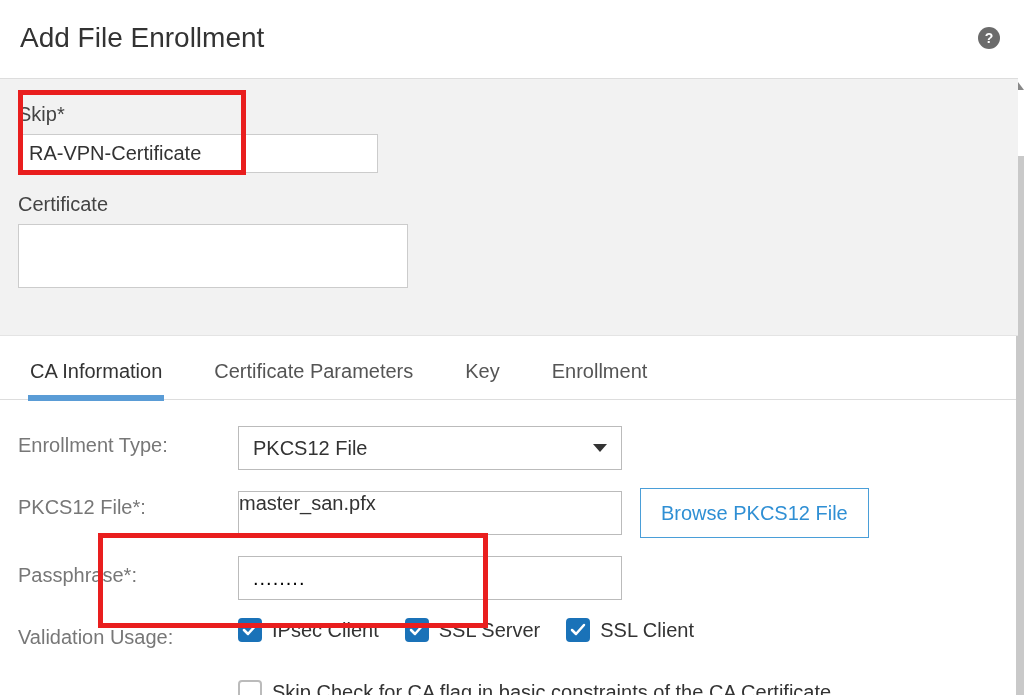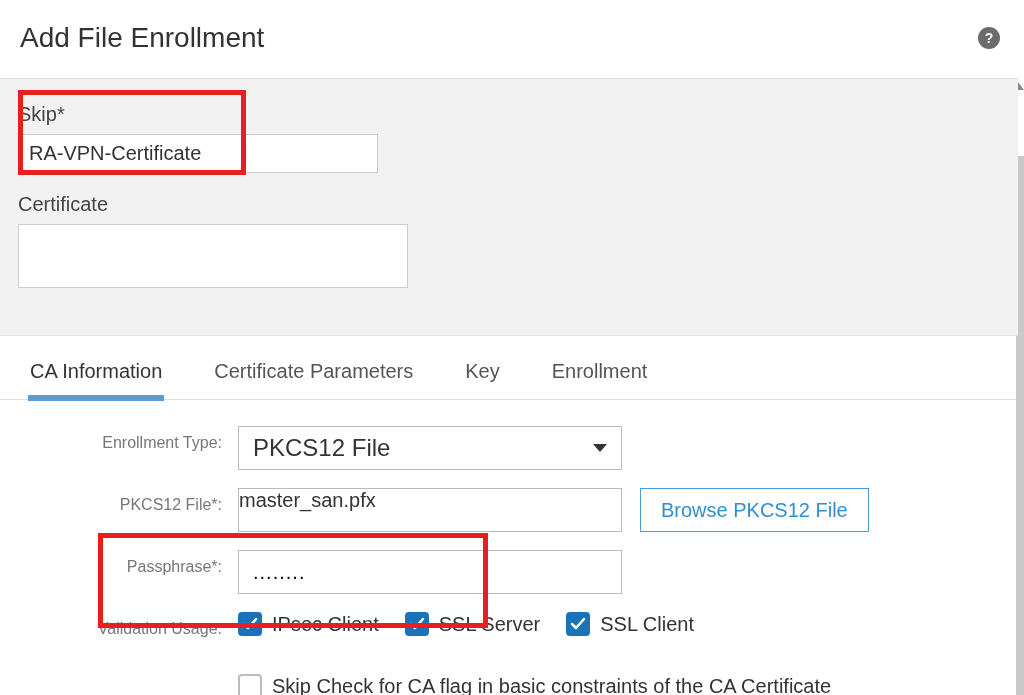--- a/index.html
+++ b/index.html
@@ -126,43 +126,42 @@
       padding: 26px 18px 0 18px;
       margin-right: 6px;
     }
     .form-row {
       display: flex;
       align-items: flex-start;
       margin-bottom: 18px;
     }
     .form-row-label {
       width: 220px;
-      text-align: right;
-      font-size: 16px;
+      font-size: 20px;
       color: #777;
       padding-top: 8px;
       padding-right: 16px;
     }
     .form-row-val {
       display: flex;
       align-items: center;
       gap: 18px;
       flex-wrap: wrap;
       min-height: 44px;
     }
     .select-wrap {
       position: relative;
       border: 1px solid #bbb;
       background: #fff;
       width: 384px;
       height: 44px;
       display: flex;
       align-items: center;
       padding: 0 14px;
-      font-size: 24px;
+      font-size: 20px;
       color: #333;
       text-align: right;
     }
     .select-caret {
       position: absolute;
       right: 14px;
       top: 50%;
       transform: translateY(-50%);
       width: 0; height: 0;
       border-left: 7px solid transparent;
@@ -177,21 +176,21 @@
       display: flex; align-items: flex-start;
       padding: 0 0;
       font-size: 20px;
     }
     .browse-btn {
       border: 1px solid #4a9ed8;
       background: #fff;
       color: #2f8fd4;
       font-size: 20px;
       padding: 8px 20px;
-      height: 44px;
+      height: 50px;
       cursor: pointer;
     }
     .pass-input {
       border: 1px solid #bbb;
       background: #fff;
       width: 384px;
       height: 44px;
       padding: 0 14px;
       font-size: 20px;
       letter-spacing: 1px;

